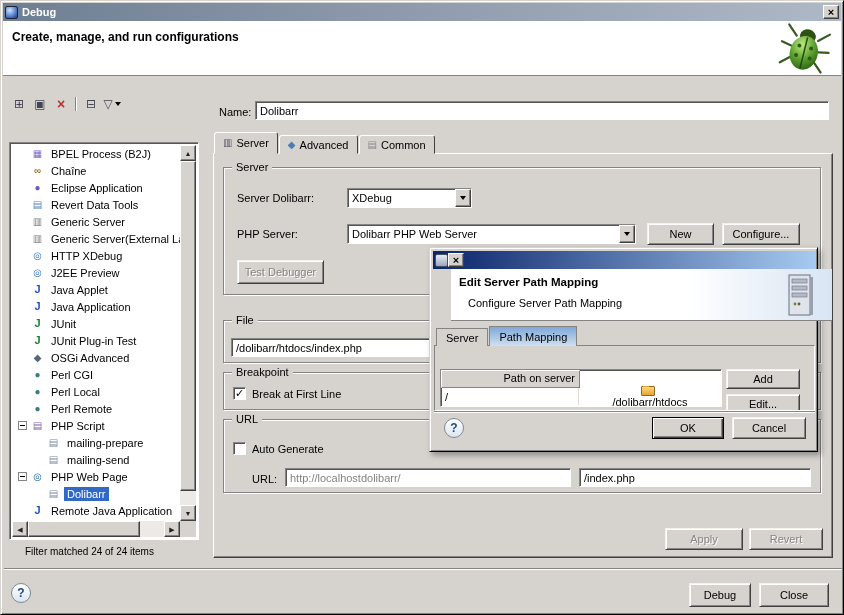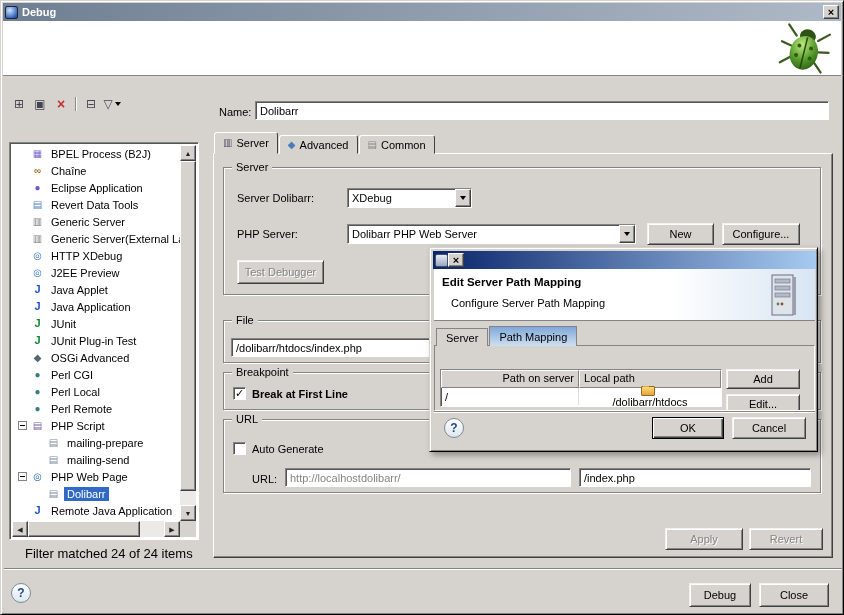--- a/index.html
+++ b/index.html
@@ -87,21 +87,21 @@
 
   
   .vscroll { position:absolute; top:2px; right:2px; bottom:18px; width:16px; background:#eceae6; }
   .hscroll { position:absolute; left:2px; bottom:2px; right:18px; height:16px; background:#eceae6; }
   .scroll-btn { position:absolute; width:16px; height:16px; background:var(--face,#d6d3ce);
     border:1px solid; border-color:#fff #404040 #404040 #fff; box-shadow:inset -1px -1px 0 #848484;
     display:flex; align-items:center; justify-content:center; font-size:7px; color:#222; line-height:1; }
   .vthumb,.hthumb { position:absolute; background:var(--face,#d6d3ce);
     border:1px solid; border-color:#fff #404040 #404040 #fff; box-shadow:inset -1px -1px 0 #848484; }
   .scroll-corner { position:absolute; right:2px; bottom:2px; width:16px; height:16px; background:var(--face,#d6d3ce); }
-  .filter-status { position:absolute; font-size:13px;padding-left:14px; }
+  .filter-status { position:absolute; font-size:10px;padding-left:14px; }
 
   
   .tab-strip { display:flex; align-items:flex-end; z-index:2; }
   .tab { height:19px; padding:0 8px; display:flex; align-items:center; gap:4px; background:var(--face,#d6d3ce);
     border:1px solid; border-color:#fff #404040 transparent #fff; border-radius:3px 3px 0 0; margin-right:1px; font-size:11px; }
   .tab.selected { height:22px; position:relative; z-index:3; }
   .tab-ico { font-size:10px; line-height:1; color:#556; }
   .tab-ico.adv { color:#4a7ebb; } .tab-ico.com { color:#888; }
   .content-panel { position:absolute; border:1px solid; border-color:#fff #404040 #404040 #fff;
     box-shadow:inset -1px -1px 0 #848484; background:var(--face,#d6d3ce); }
@@ -136,20 +136,21 @@
 
   <div class="titlebar inactive a" style="left:2px;top:2px;width:838px;height:18px;">
     <span class="title-icon"></span>
     <span class="title-text">Debug</span>
     <button class="title-btn">
         <span>×</span>
       </button>
   </div>
 
   <div class="banner a" style="left:2px;top:20px;width:838px;height:55px;">
+    <div class="banner-title">Create, manage, and run configurations</div>
     <svg class="bug" width="52" height="54" viewBox="0 0 52 54">
       <defs>
         <radialGradient id="bugg" cx="38%" cy="28%" r="80%">
           <stop offset="0" stop-color="#bdea7e"></stop>
             <stop offset="0.55" stop-color="#5a9e2e"></stop>
             <stop offset="1" stop-color="#2a5e12"></stop>
         </radialGradient>
       </defs>
       <g stroke="#3a5a20" stroke-width="2.2" stroke-linecap="round" fill="none">
         <path d="M15 17 L5 8"></path>
@@ -375,21 +376,21 @@
     <span class="legend">File</span>
   </div>
   <input class="text-input a" style="left: 230px; top: 337px; width: 582px; height: 19px;" readonly="" value="/dolibarr/htdocs/index.php">
 
   <div class="groupbox" style="left:222px;top:371px;width:598px;height:38px;">
     <span class="legend">Breakpoint</span>
   </div>
   <span class="checkbox" style="left:232px;top:386px;">
     <span class="checkmark">✓</span>
   </span>
-  <span class="lbl" style="left:251px;top:387px;font-weight:bold;">Break at First Line</span>
+  <span class="lbl" style="left:251px;top:387px;font-weight:normal;">Break at First Line</span>
 
   <div class="groupbox" style="left:222px;top:418px;width:598px;height:74px;">
     <span class="legend">URL</span>
   </div>
   <span class="checkbox" style="left:232px;top:441px;"></span>
   <span class="lbl" style="left:251px;top:442px;">Auto Generate</span>
   <span class="lbl" style="left:251px;top:472px;">URL:</span>
   <input class="text-input dim a" style="left: 284px; top: 467px; width: 286px; height: 19px;" readonly="" value="http://localhostdolibarr/">
   <input class="text-input a" style="left: 578px; top: 467px; width: 232px; height: 19px;" readonly="" value="/index.php">
 
@@ -403,21 +404,21 @@
   <button class="btn" style="left:688px;top:582px;width:62px;height:24px;">Debug</button>
   <button class="btn" style="left:758px;top:582px;width:70px;height:24px;">Close</button>
 
   <div id="edit-server-dialog" class="a" style="left:428px;top:246px;width:389px;height:205px;">
     <div class="titlebar active a" style="left:3px;top:3px;width:383px;height:18px;">
       <span class="title-icon" style="background:linear-gradient(#e8ecf4,#9aa6bc);border:1px solid #44506a;"></span>
       <button class="title-btn">
           <span>×</span>
         </button>
     </div>
-    <div class="dlg-banner a" style="left:4px;top:21px;width:381px;height:52px;">
+    <div class="dlg-banner a" style="left:21px;top:21px;width:381px;height:52px;">
       <div class="dlg-heading">Edit Server Path Mapping</div>
       <div class="dlg-subheading">Configure Server Path Mapping</div>
       <svg class="server-art" width="30" height="44" viewBox="0 0 30 44">
         <rect x="3" y="2" width="21" height="40" fill="#dfe3ea" stroke="#6a7080"></rect>
         <rect x="24" y="4" width="3" height="38" fill="#9aa0b0"></rect>
         <rect x="6" y="6" width="15" height="4" fill="#b2bac8" stroke="#6a7080" stroke-width="0.6"></rect>
         <rect x="6" y="13" width="15" height="4" fill="#b2bac8" stroke="#6a7080" stroke-width="0.6"></rect>
         <rect x="6" y="20" width="15" height="4" fill="#b2bac8" stroke="#6a7080" stroke-width="0.6"></rect>
         <circle cx="9" cy="31" r="1.4" fill="#5a8a3a"></circle>
           <circle cx="13" cy="31" r="1.4" fill="#8a4a3a"></circle>
@@ -428,21 +429,20 @@
           <span>Server</span>
         </div>
       <div class="ctab selected">
           <span>Path Mapping</span>
         </div>
     </div>
     <div class="dlg-content a" style="left:4px;top:97px;width:381px;height:66px;"></div>
     <div class="ptable a" style="left:10px;top:121px;width:282px;height:38px;">
       <div class="ptable-header">
         <div class="ptable-hcell" style="width:139px;text-align:right;">Path on server</div>
-        <div class="ptable-hcell" style="width:143px;">Local path</div>
       </div>
       <div class="ptable-row">
         <div class="ptable-cell" style="width:139px;border-right:1px solid #e0ddd8;height:100%;">/</div>
         <div class="ptable-cell" style="width:143px;flex-direction:column;">
           <span class="folder-icon"></span>
           <span>/dolibarr/htdocs</span>
         </div>
       </div>
     </div>
     <div class="a" style="left:296px;top:121px;width:76px;height:41px;overflow:hidden;">

